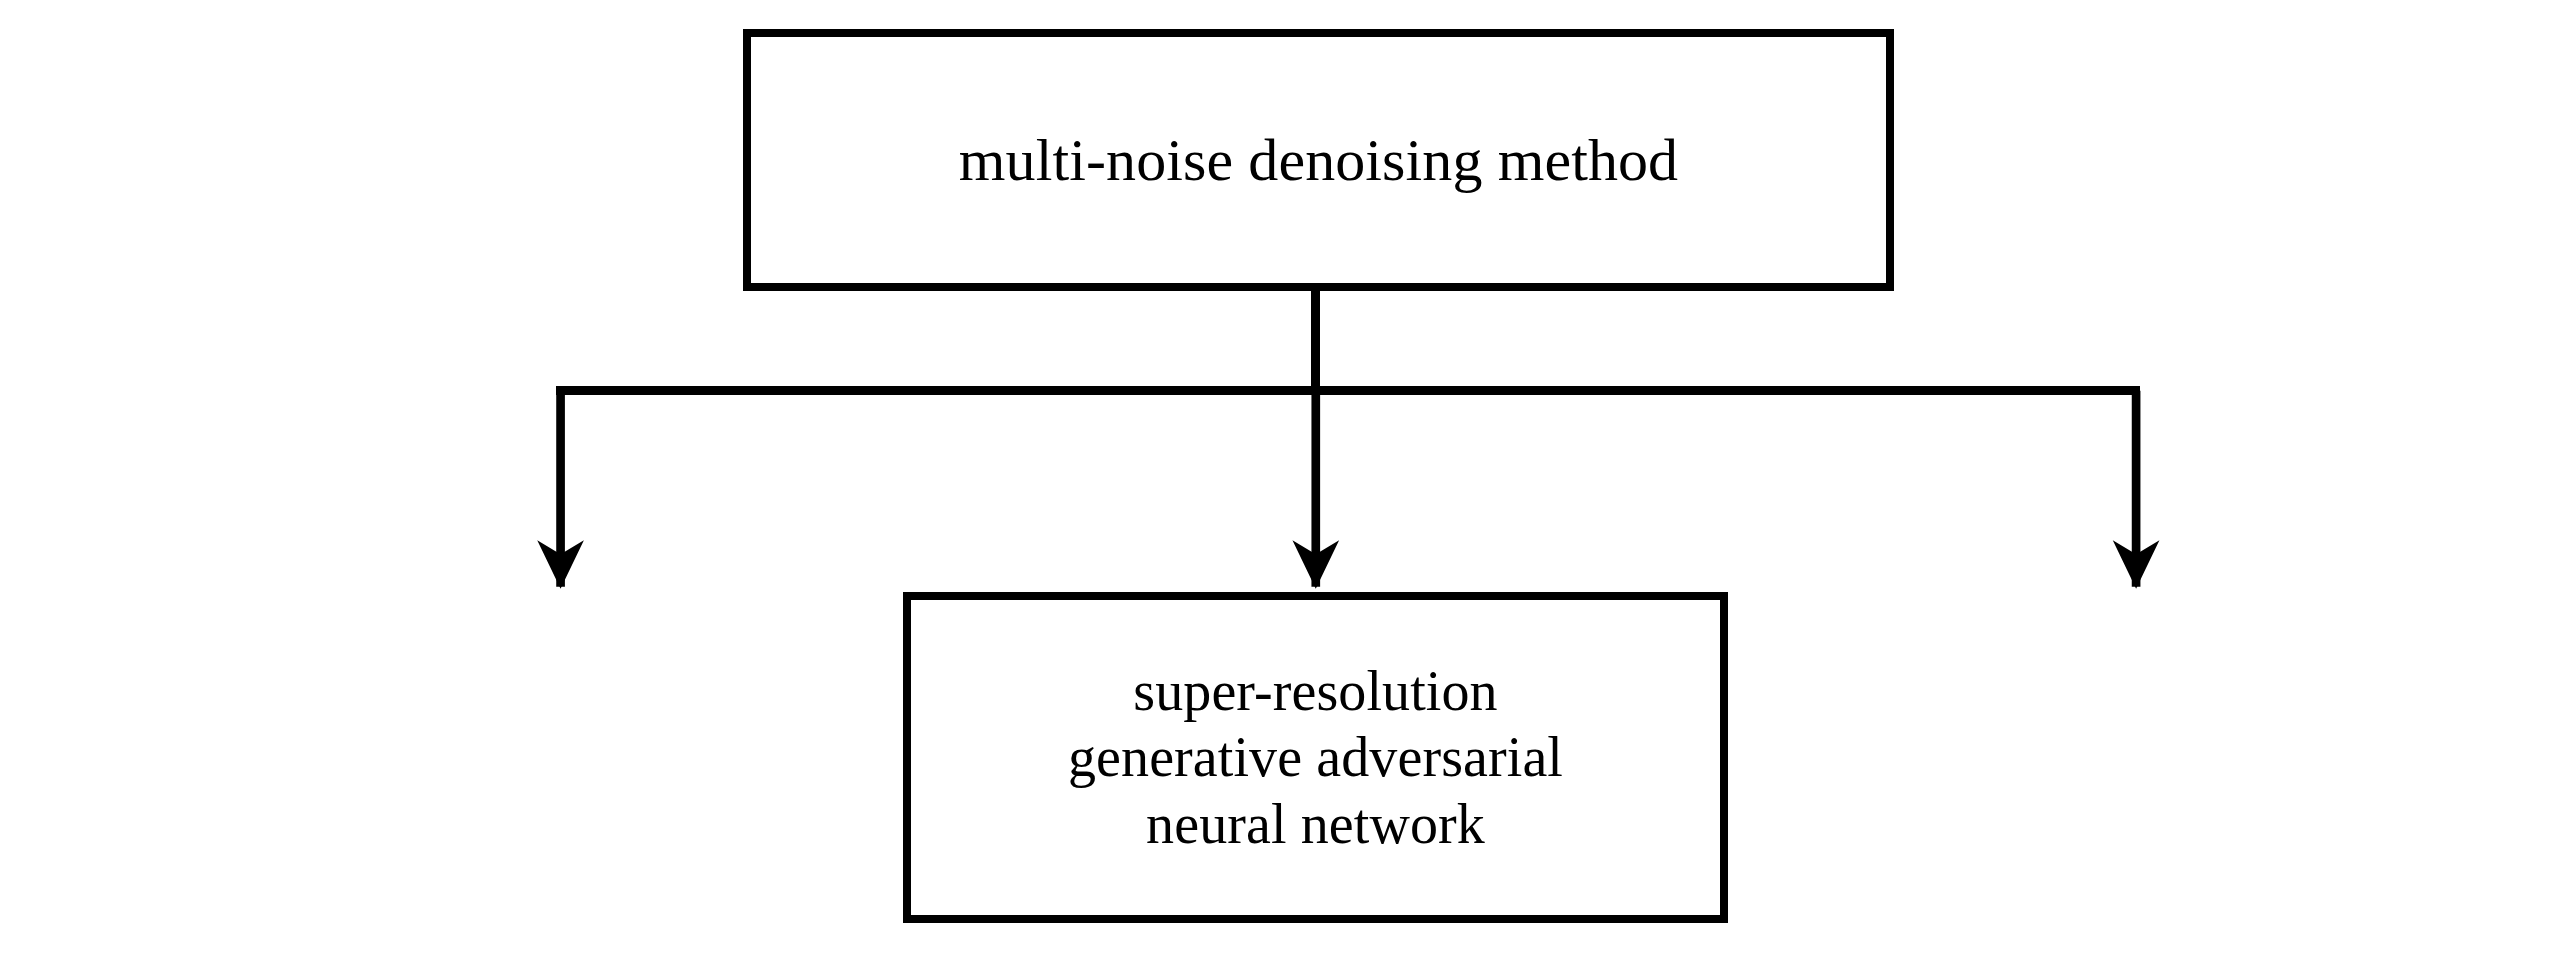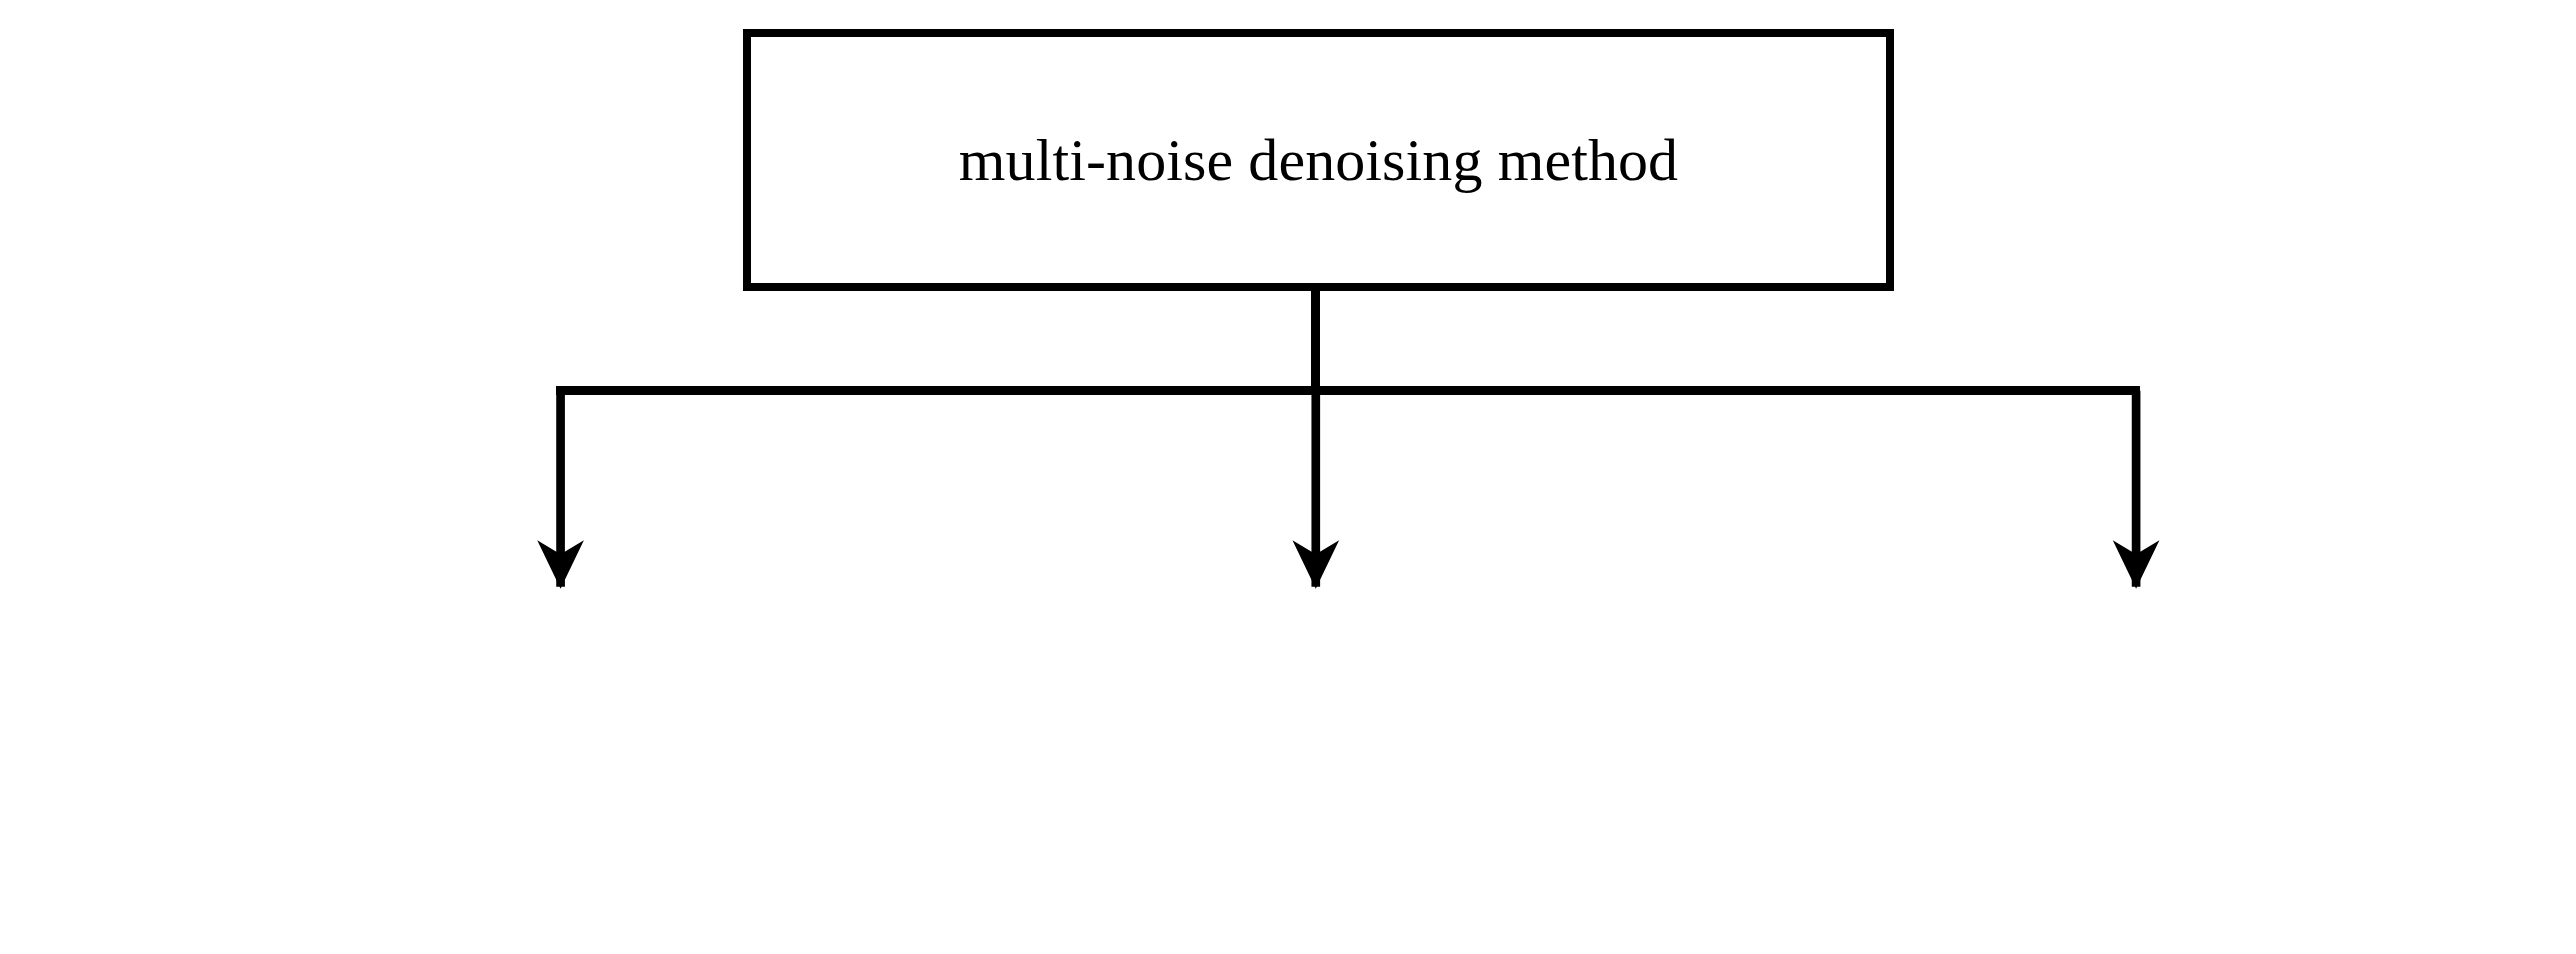--- a/index.html
+++ b/index.html
@@ -106,16 +106,21 @@
     <line x1="1515" y1="450" x2="1515" y2="676" stroke="#000000" stroke-width="10" marker-end="url(#stealth-arrow)"></line>
 
     <line x1="2460" y1="450" x2="2460" y2="676" stroke="#000000" stroke-width="10" marker-end="url(#stealth-arrow)"></line>
   </svg>
 
   <div class="node-box" id="node-root">
     <span class="node-label">multi-noise denoising method</span>
   </div>
 
 
+  <div class="node-box" id="node-leaf-1">
+    <span class="node-label">super-resolution
+generative adversarial
+neural network</span>
+  </div>
 
 
 </div>
 
 
 </body></html>

